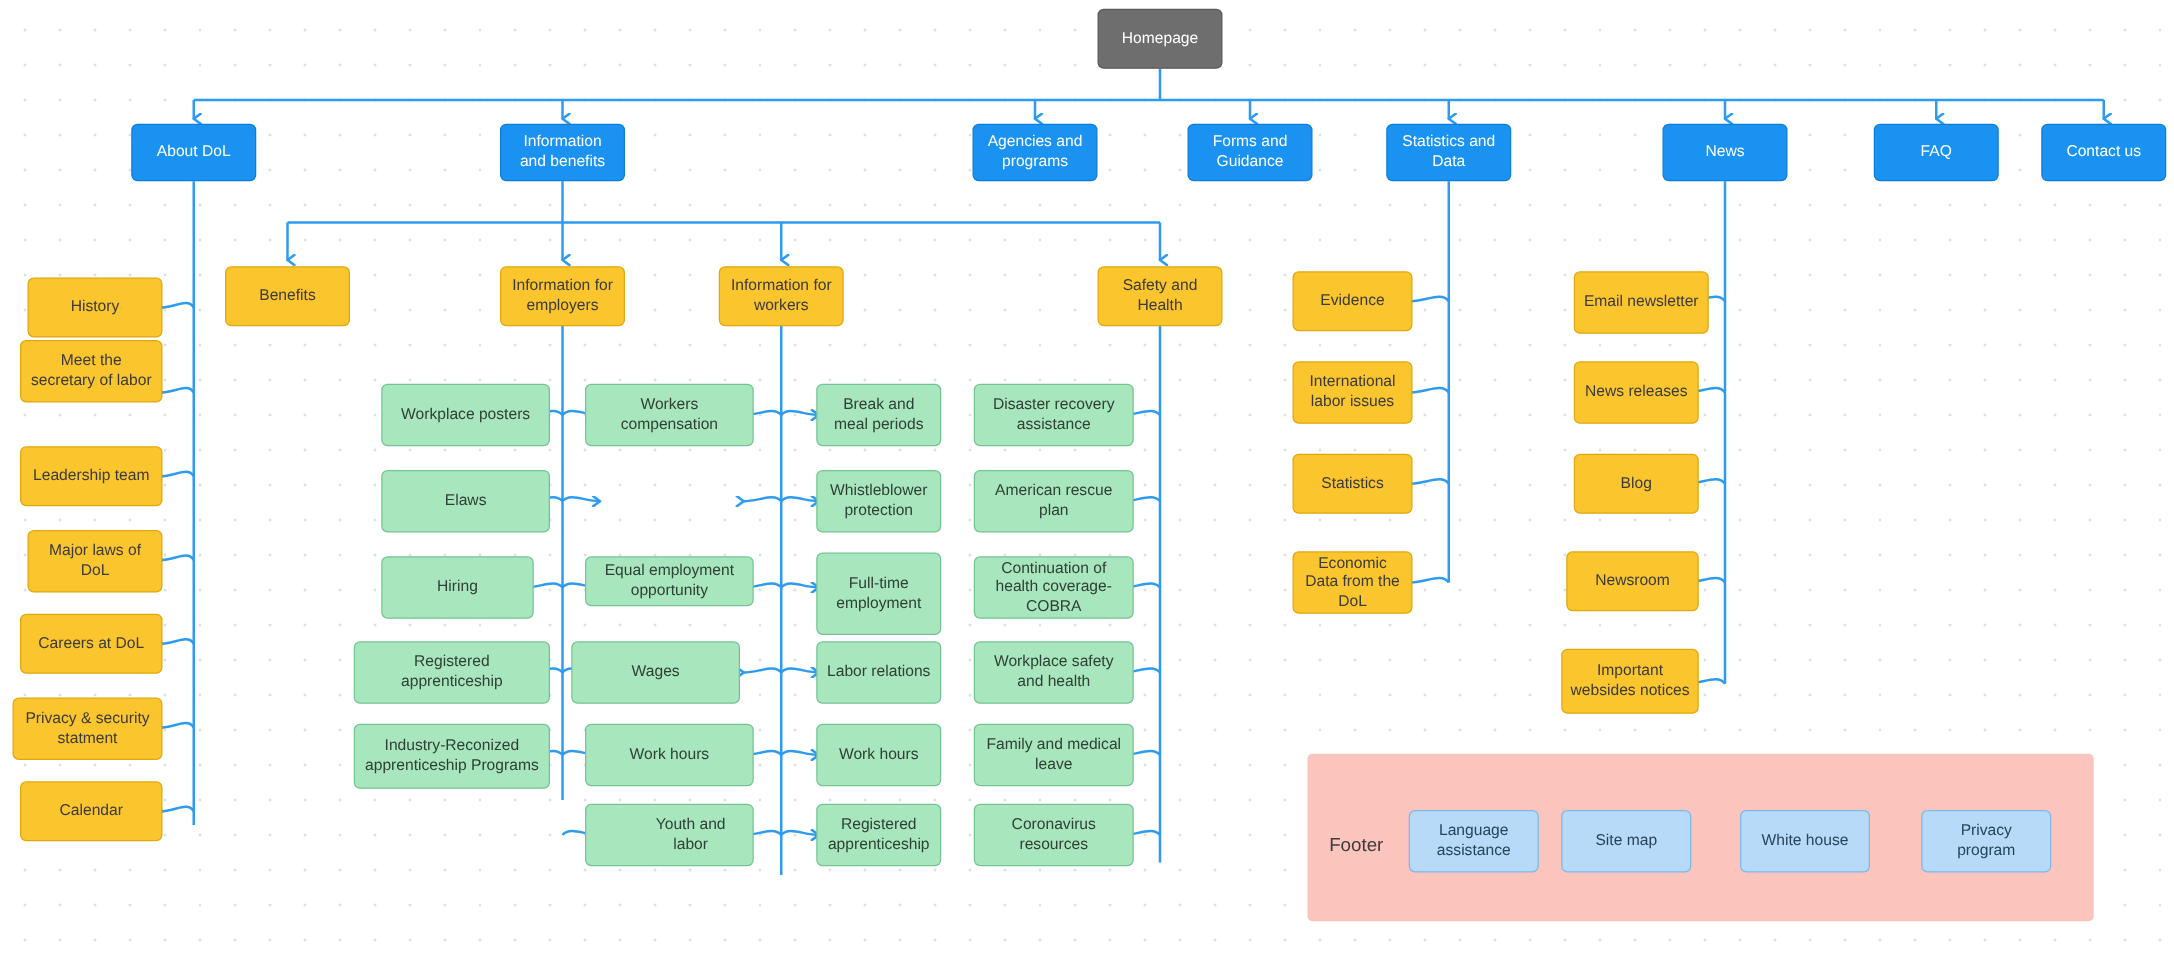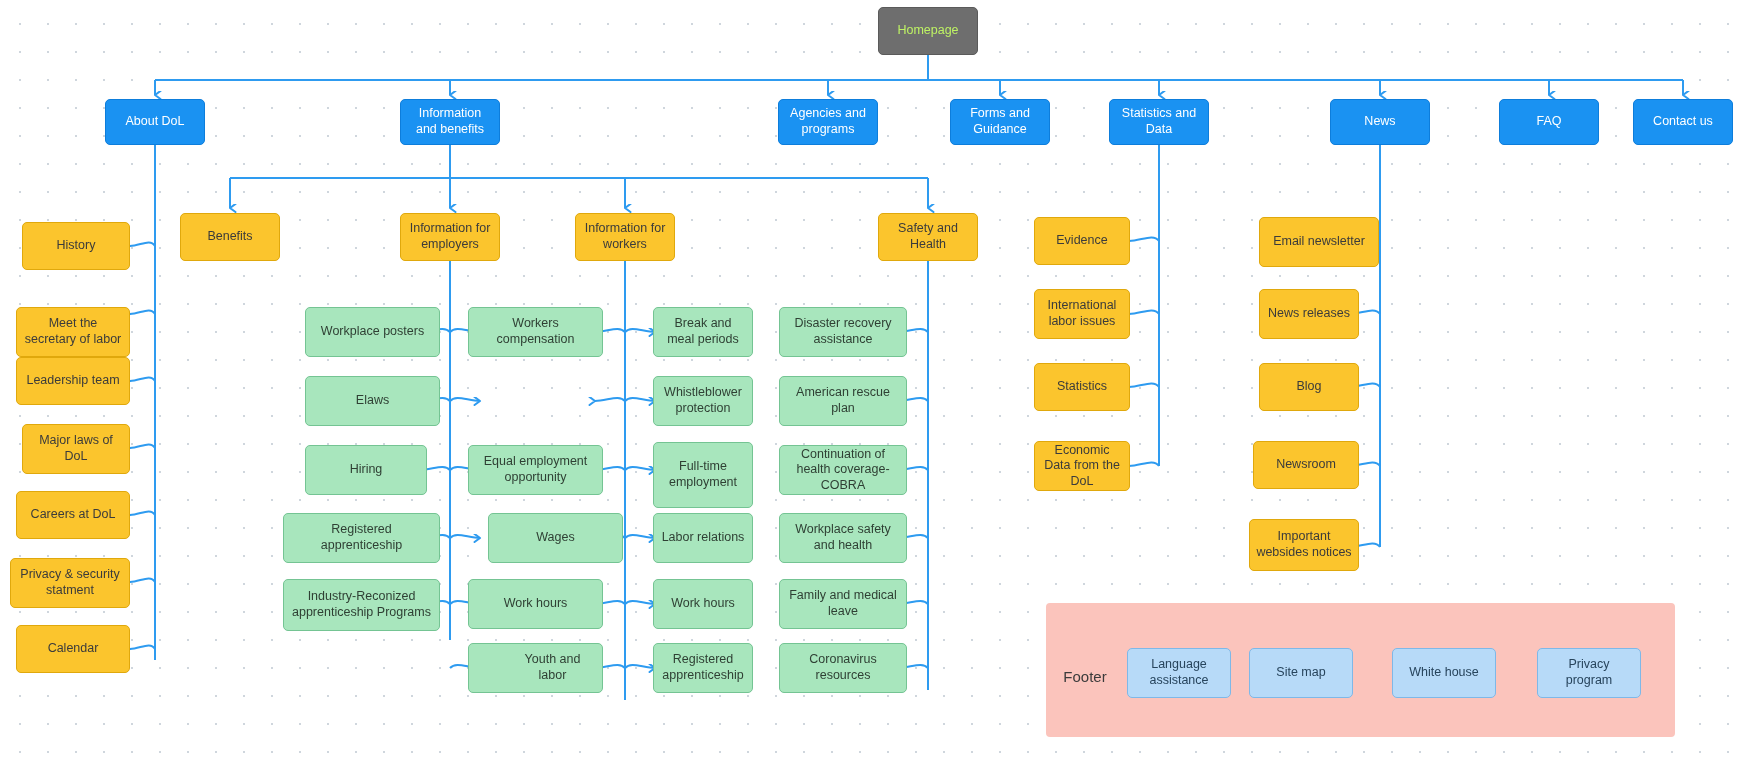--- a/index.html
+++ b/index.html
@@ -32,21 +32,21 @@
     justify-content: center;
     text-align: center;
     border-radius: 5px;
     line-height: 1.25;
     padding: 2px 6px;
     z-index: 3;
   }
   .n-home {
     background: #6e6e6e;
     border: 1px solid #5a5a5a;
-    color: #bef264;
+    color: #ffffff;
     font-size: 12.5px;
   }
   .n-blue {
     background: #1a92f2;
     border: 1px solid #0d7ddb;
     color: #ffffff;
     font-size: 12.5px;
   }
   .n-yellow {
     background: #fbc52d;
@@ -201,21 +201,21 @@
   <div class="node n-blue" style="left:1499px; top:99px; width:100px; height:46px;">
     <span>FAQ</span>
   </div>
   <div class="node n-blue" style="left:1633px; top:99px; width:100px; height:46px;">
     <span>Contact us</span>
   </div>
 
   <div class="node n-yellow" style="left:22px; top:222px; width:108px; height:48px;">
     <span>History</span>
   </div>
-  <div class="node n-yellow" style="left:16px; top:307px; width:114px; height:50px;">
+  <div class="node n-yellow" style="left:16px; top:272px; width:114px; height:50px;">
     <span>Meet the secretary of labor</span>
   </div>
   <div class="node n-yellow" style="left:16px; top:357px; width:114px; height:48px;">
     <span>Leadership team</span>
   </div>
   <div class="node n-yellow" style="left:22px; top:424px; width:108px; height:50px;">
     <span>Major laws of DoL</span>
   </div>
   <div class="node n-yellow" style="left:16px; top:491px; width:114px; height:48px;">
     <span>Careers at DoL</span>
@@ -252,24 +252,24 @@
   <div class="node n-green" style="left:283px; top:513px; width:157px; height:50px;">
     <span>Registered apprenticeship</span>
   </div>
   <div class="node n-green" style="left:283px; top:579px; width:157px; height:52px;">
     <span>Industry-Reconized apprenticeship Programs</span>
   </div>
 
   <div class="node n-green" style="left:468px; top:307px; width:135px; height:50px;">
     <span>Workers compensation</span>
   </div>
-  <div class="node n-green" style="left:468px; top:445px; width:135px; height:50px;">
+  <div class="node n-green" style="left:468px; top:445px; width:135px; height:40px;">
     <span>Equal employment opportunity</span>
   </div>
-  <div class="node n-green" style="left:488px; top:513px; width:135px; height:50px;">
+  <div class="node n-green" style="left:457px; top:513px; width:135px; height:50px;">
     <span>Wages</span>
   </div>
   <div class="node n-green" style="left:468px; top:579px; width:135px; height:50px;">
     <span>Work hours</span>
   </div>
   <div class="node n-green" style="left:468px; top:643px; width:135px; height:50px;padding-left:40px;">
     <span>Youth and labor</span>
   </div>
 
   <div class="node n-green" style="left:653px; top:307px; width:100px; height:50px;">
@@ -316,21 +316,21 @@
   <div class="node n-yellow" style="left:1034px; top:289px; width:96px; height:50px;">
     <span>International labor issues</span>
   </div>
   <div class="node n-yellow" style="left:1034px; top:363px; width:96px; height:48px;">
     <span>Statistics</span>
   </div>
   <div class="node n-yellow" style="left:1034px; top:441px; width:96px; height:50px;">
     <span>Economic Data from the DoL</span>
   </div>
 
-  <div class="node n-yellow" style="left:1259px; top:217px; width:120px; height:50px;">
+  <div class="node n-yellow" style="left:1259px; top:217px; width:108px; height:50px;">
     <span>Email newsletter</span>
   </div>
   <div class="node n-yellow" style="left:1259px; top:289px; width:100px; height:50px;">
     <span>News releases</span>
   </div>
   <div class="node n-yellow" style="left:1259px; top:363px; width:100px; height:48px;">
     <span>Blog</span>
   </div>
   <div class="node n-yellow" style="left:1253px; top:441px; width:106px; height:48px;">
     <span>Newsroom</span>

